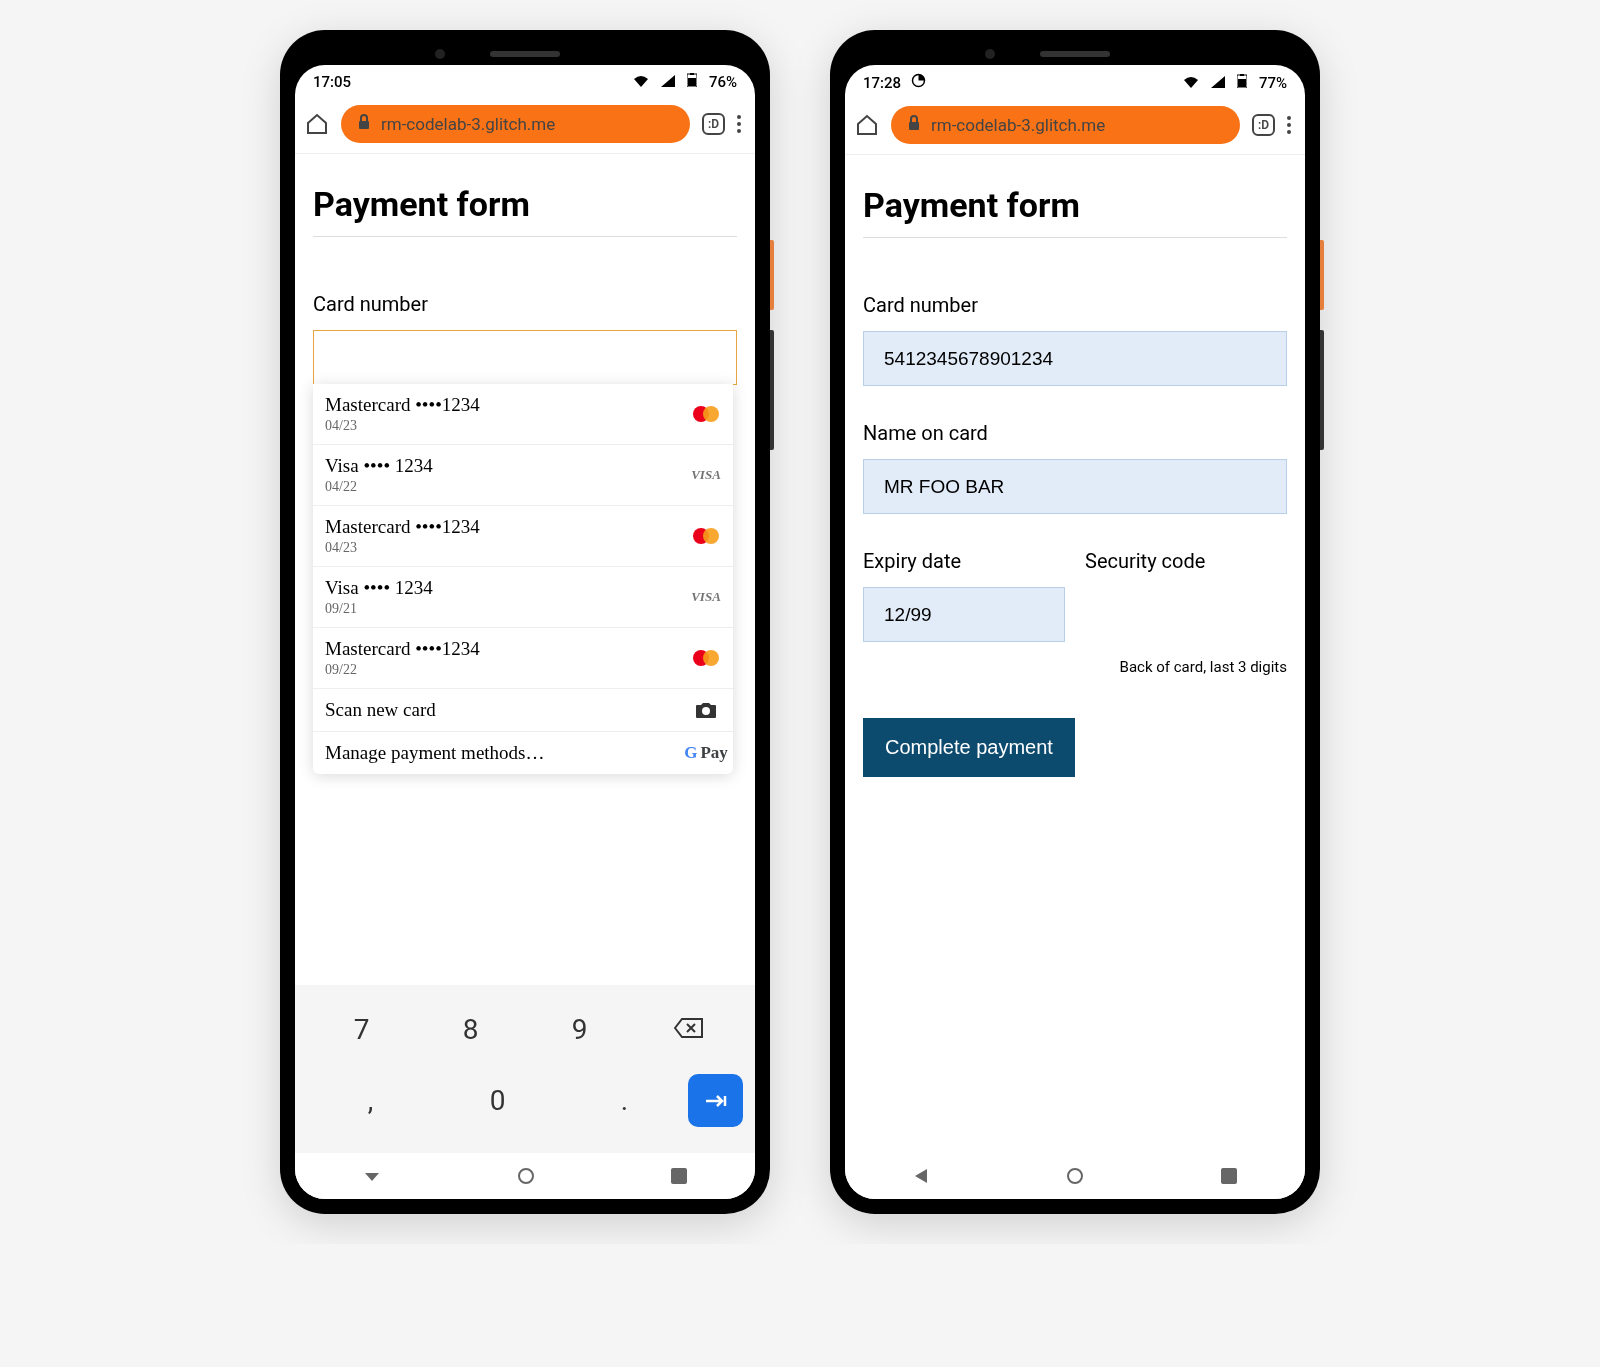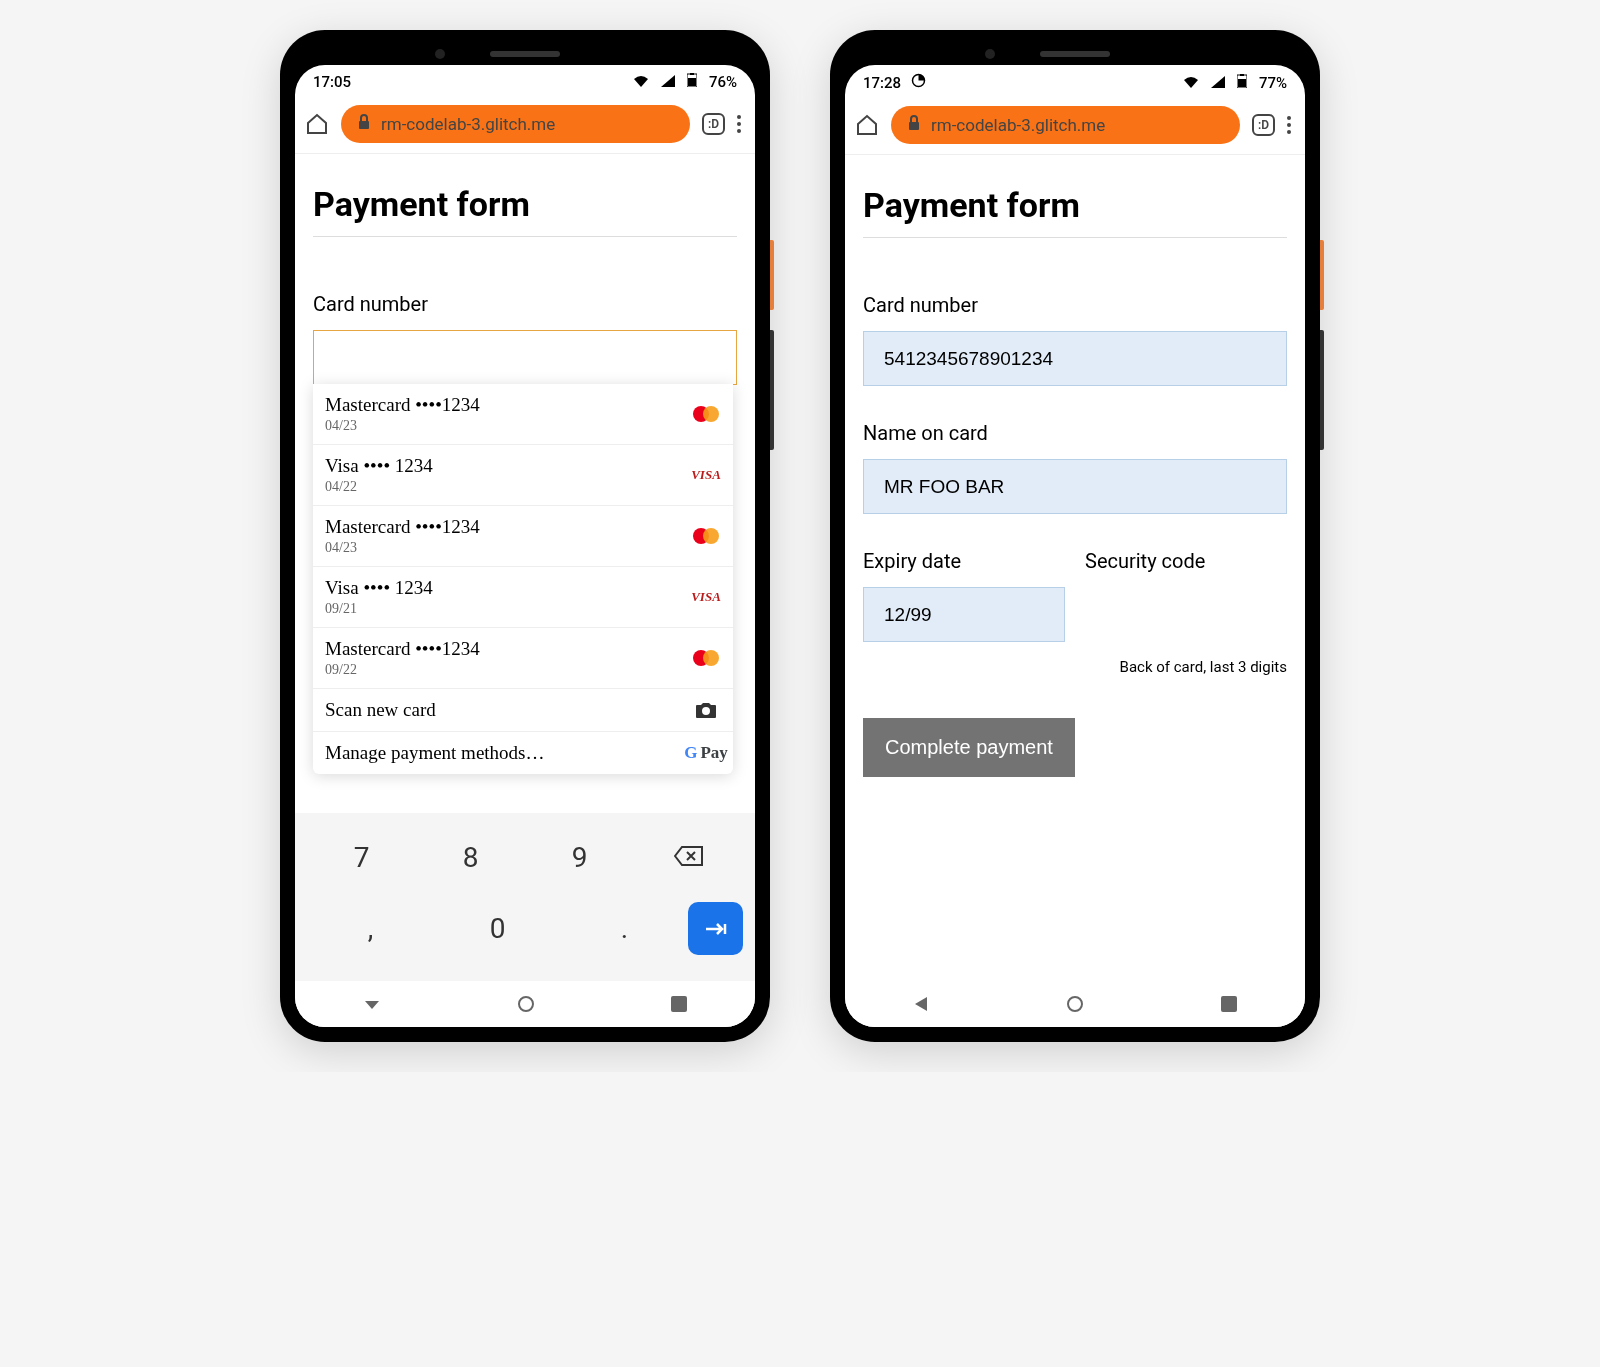--- a/index.html
+++ b/index.html
@@ -6,21 +6,21 @@
   body {
     background: #f5f5f5;
     font-family: -apple-system, BlinkMacSystemFont, "Segoe UI", Roboto, sans-serif;
     display: flex;
     justify-content: center;
     gap: 60px;
     padding: 30px;
   }
   .phone-frame {
     width: 490px;
-    height: 1012px;
+    height: 1184px;
     background: #000;
     border-radius: 45px;
     padding: 15px;
     position: relative;
     box-shadow: 0 10px 40px rgba(0,0,0,0.15);
   }
   .phone-frame::before {
     content: "";
     position: absolute;
     right: -4px;
@@ -145,21 +145,21 @@
   .field-group { margin-bottom: 35px; }
   .row-fields { display: flex; gap: 20px; }
   .row-fields .field-group { flex: 1; margin-bottom: 4px;}
   .hint {
     font-size: 15px;
     text-align: right;
     margin-top: 12px;
     color: #000;
   }
   .primary-btn {
-    background: #737373;
+    background: #0c4a6e;
     color: #fff;
     border: none;
     font-size: 20px;
     padding: 18px 22px;
     margin-top: 42px;
     cursor: pointer;
   }
   
   .dropdown {
     position: absolute;
@@ -179,21 +179,21 @@
     justify-content: space-between;
   }
   .dd-item:last-child { border-bottom: none;}
   .dd-text .dd-title { font-size: 19px; color: #000;}
   .dd-text .dd-sub { font-size: 14px; color: #666; margin-top: 2px;}
   .dd-icon { width: 30px; display:flex; justify-content:center;}
   .mc-logo { position:relative; width:26px; height:16px;}
   .mc-logo::before,.mc-logo::after { content:"";position:absolute;width:16px;height:16px;border-radius:50%;top:0;}
   .mc-logo::before{background:#eb001b;left:0;}
   .mc-logo::after{background:#f79e1b;right:0;opacity:0.9;}
-  .visa-logo { color:#b91c1c;font-weight:700;font-style:italic;font-size:13px;}
+  .visa-logo { color:#737373;font-weight:700;font-style:italic;font-size:13px;}
   .cam-icon svg { display:block;}
   .gpay { display:flex; align-items:center; gap:3px; font-size:17px; font-weight:500;}
   .g-logo { font-weight:700; }
   .g-b{color:#4285f4}
   
   .keyboard {
     background: #f5f5f5;
     padding: 18px 12px 8px;
     margin-top: auto;
   }

